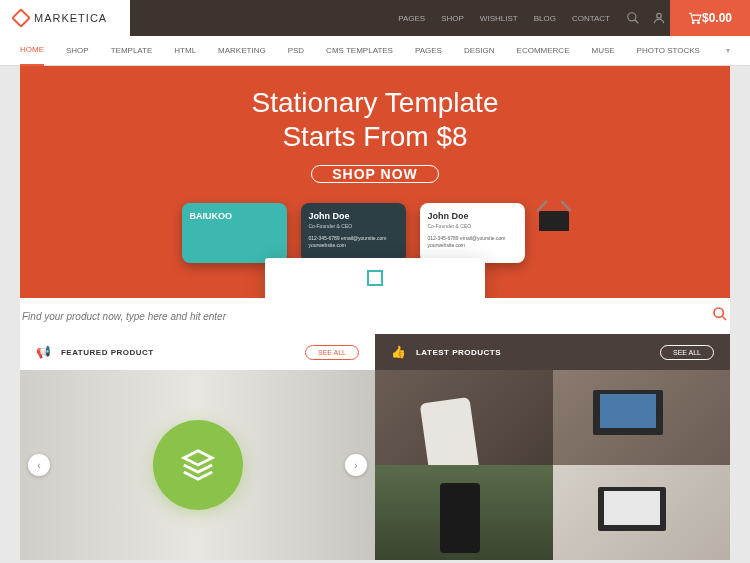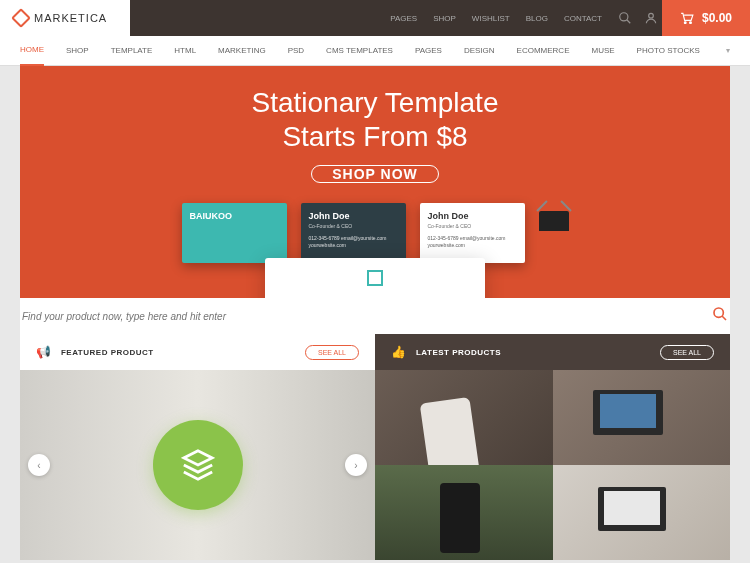--- a/index.html
+++ b/index.html
@@ -6,31 +6,31 @@
 body{background:#e8e8e8;width:750px;height:563px;overflow:hidden}
 .wrap{width:750px;margin:0 auto}
 .topbar{background:#3d3430;height:36px;display:flex;align-items:center}
 .logo-box{background:#fff;height:36px;width:130px;display:flex;align-items:center;padding:0 14px;gap:6px}
 .logo-icon{width:14px;height:14px;border:2px solid #e85d3d;transform:rotate(45deg);border-radius:2px}
 .logo-text{font-size:11px;font-weight:normal;letter-spacing:1px;color:#333}
 .top-nav{margin-left:auto;display:flex;align-items:center;gap:16px;font-size:8px;color:#aaa;padding-right:4px}
 .top-nav span{cursor:pointer}
 .top-icons{display:flex;gap:12px;align-items:center;padding-right:0}
 .icon-sm{width:14px;height:14px;opacity:0.6}
-.cart{background:#e85d3d;height:36px;padding:0 18px;display:flex;align-items:center;gap:8px;color:#fff;font-size:12px;font-weight:bold}
+.cart{background:#e85d3d;height:36px;padding:0 18px;display:flex;align-items:center;color:#fff;font-size:12px;font-weight:bold}
 .cart-icon{width:14px;height:12px}
 .navbar{background:#fff;height:30px;display:flex;align-items:center;padding:0 20px;gap:22px;font-size:8px;color:#666;border-bottom:1px solid #ddd}
 .navbar span{cursor:pointer;padding:10px 0}
 .navbar .active{color:#e85d3d;border-bottom:2px solid #e85d3d}
 .navbar .chev{margin-left:auto;color:#aaa}
 .hero{background:#d94f2e;height:232px;text-align:center;color:#fff;padding-top:20px;position:relative;margin:0 20px;overflow:hidden}
 .hero h1{font-size:28px;font-weight:300;line-height:1.2}
 .shop-btn{display:inline-block;margin-top:12px;padding:0 20px;border:1.5px solid #fff;border-radius:14px;font-size:14px;font-weight:bold;letter-spacing:1px}
 .cards{display:flex;justify-content:center;gap:14px;margin-top:20px;align-items:flex-start}
-.bcard{width:105px;height:60px;border-radius:2px;box-shadow:0 4px 12px rgba(0,0,0,0.3);padding:8px;text-align:left;font-size:6px}
+.bcard{width:105px;height:60px;border-radius:8px;box-shadow:0 4px 12px rgba(0,0,0,0.3);padding:8px;text-align:left;font-size:6px}
 .bcard.teal{background:#3db8b0;color:#fff}
 .bcard.dark{background:#2d3e45;color:#fff}
 .bcard.white{background:#fff;color:#333}
 .bcard .bt{font-size:9px;font-weight:bold;margin-bottom:2px}
 .bcard .bs{font-size:5px;opacity:0.7;margin-bottom:6px}
 .bcard .bl{font-size:5px;opacity:0.8;line-height:1.4}
 .clip{width:30px;height:20px;background:#222;border-radius:2px 2px 0 0;position:relative;margin-top:8px}
 .clip::before,.clip::after{content:"";position:absolute;width:14px;height:2px;background:#888;top:-6px}
 .clip::before{left:-4px;transform:rotate(-45deg)}
 .clip::after{right:-4px;transform:rotate(45deg)}

